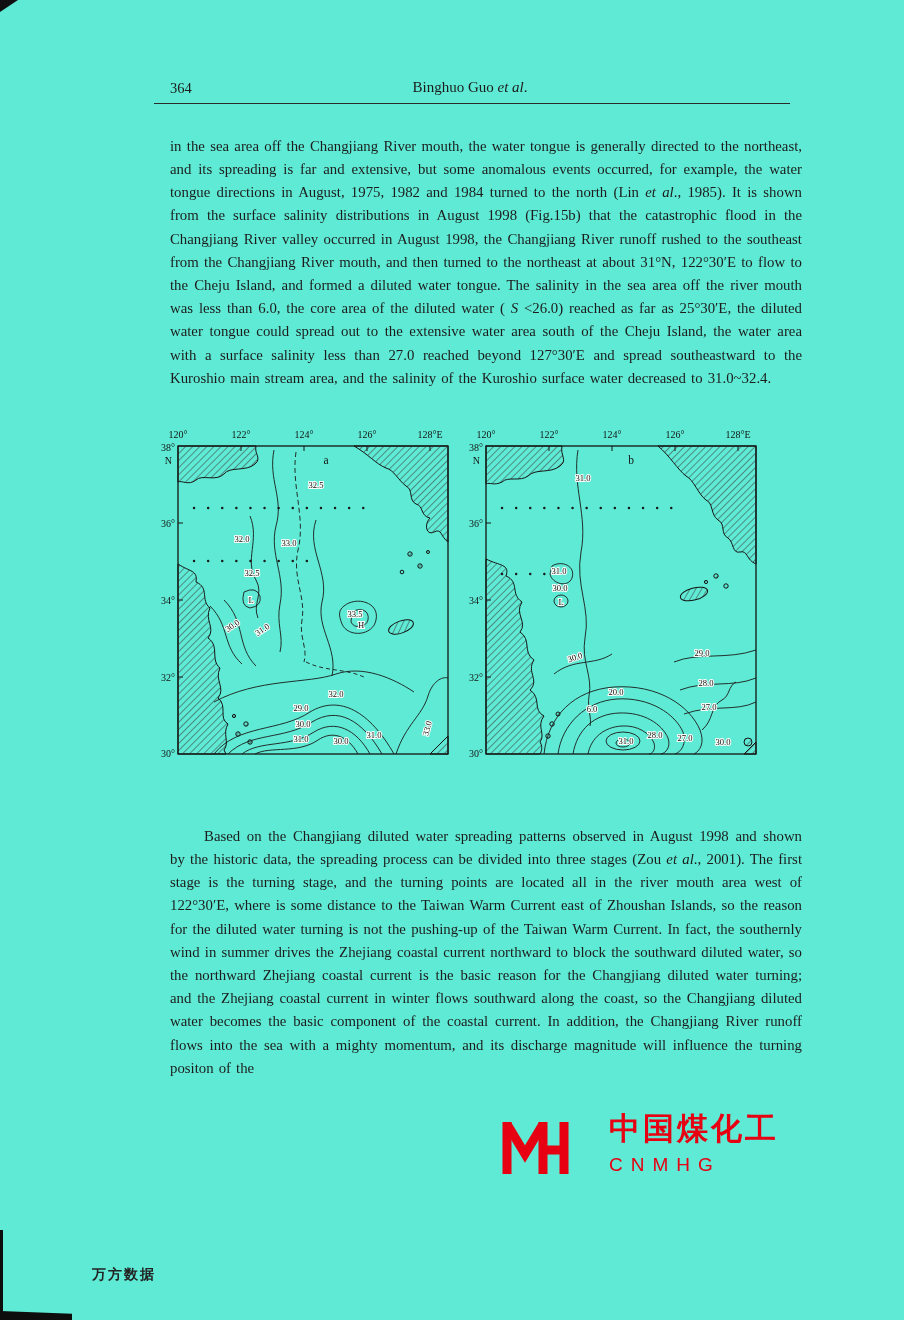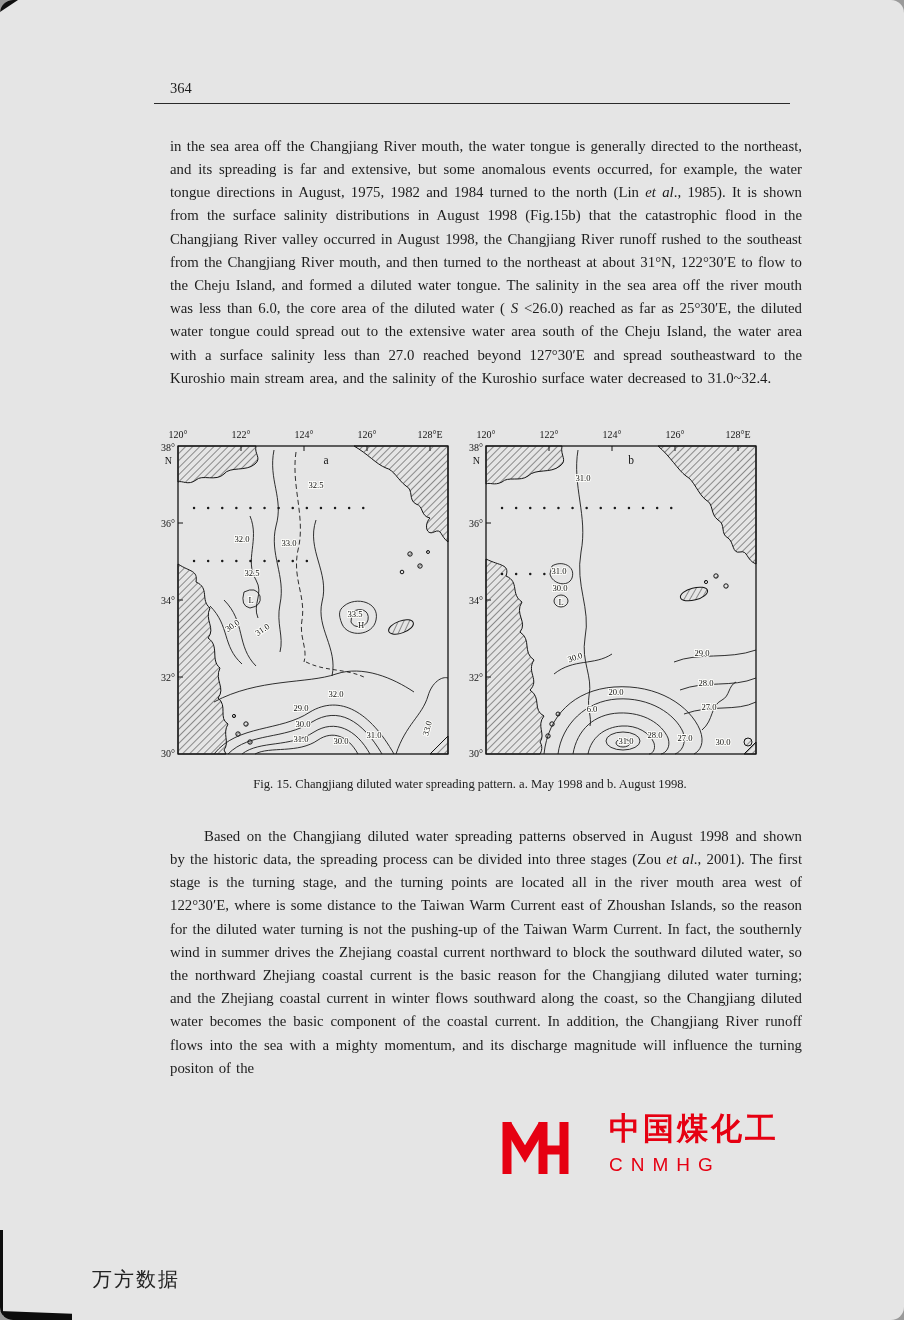--- a/index.html
+++ b/index.html
@@ -1,50 +1,51 @@
 <!DOCTYPE html>
 <html><head>
 <meta charset="utf-8">
 <title>Scanned paper page</title>
 <style>
   html,body{margin:0;padding:0;background:#9a9a9a;}
-  .page{position:relative;width:904px;height:1320px;margin:0 auto;background:#e5e5e5;
-        font-family:"Liberation Serif",serif;color:#1c1c1c;overflow:hidden;border-radius:13px;}
+  .page{position:relative;width:904px;height:1320px;margin:0 auto;background:#5eead4;
+        font-family:"Liberation Serif",serif;color:#1c1c1c;overflow:hidden;}
   .abs{position:absolute;}
   .para{width:632px;font-size:14.8px;line-height:23.2px;text-align:justify;word-spacing:1.4px;margin-left:16px;}
   #p1{left:154px;top:120px;}
   #p2{left:154px;top:810px;text-indent:2.3em;}
   #pageno{left:170px;top:80px;font-size:14.5px;}
   #runhead{left:154px;top:79px;width:632px;text-align:center;font-size:15px;}
   #headrule{left:154px;top:103px;width:636px;height:1.4px;background:#2a2a2a;}
   #figcaption{left:154px;top:777px;width:632px;text-align:center;font-size:12.6px;color:#222;}
   svg text{font-family:"Liberation Serif",serif;fill:#141414;}
   .tick{font-size:10px;}
   .clabel{font-size:8.6px;paint-order:stroke;stroke:#fdfdfa;stroke-width:2px;fill:#101010;}
   .panel{font-size:11.5px;}
   #logo{left:500px;top:1112px;display:flex;align-items:flex-start;gap:23px;}
   #logo .txt{margin-left:14px;display:flex;flex-direction:column;}
   #brand-cn{font-size:31px;font-weight:bold;color:#e60012;letter-spacing:3px;line-height:1.1;
             font-family:"Liberation Sans",sans-serif;}
   #brand-en{font-size:19px;color:#e60012;letter-spacing:8px;margin-top:8px;
             font-family:Liberation Sans, sans-serif;}
-  #watermark{left:92px;top:1266px;font-size:20px;color:#222;letter-spacing:2px;
-             font-family:"Liberation Sans",sans-serif;}
+  #watermark{left:92px;top:1266px;font-size:14px;color:#222;letter-spacing:2px;
+             font-family:"Liberation Sans",sans-serif;font-weight:bold;}
   .artifact{background:#0d0d0d;}
   #art-tl{left:0;top:0;width:0;height:0;background:none;
           border-top:12px solid #101010;border-right:18px solid transparent;}
   #art-bl{left:0;top:1306px;width:72px;height:14px;clip-path:polygon(0 35%,100% 55%,100% 100%,0 100%);}
   #art-l{left:0;top:1230px;width:3px;height:90px;}
 </style>
 </head>
 <body>
 
 <div class="page">
 
   <div class="abs" id="pageno">364</div>
+  <div class="abs" id="runhead"><span>Binghuo Guo </span><i>et al</i><span>.</span></div>
   <div class="abs" id="headrule"></div>
 
   <p class="abs para" id="p1"><span>in the sea area off the Changjiang River mouth, the water tongue is generally directed to the northeast, and its spreading is far and extensive, but some anomalous events occurred, for example, the water tongue directions in August, 1975, 1982 and 1984 turned to the north (Lin </span><i>et al</i><span>., 1985). It is shown from the surface salinity distributions in August 1998 (Fig.15b) that the catastrophic flood in the Changjiang River valley occurred in August 1998, the Changjiang River runoff rushed to the southeast from the Changjiang River mouth, and then turned to the northeast at about 31°N, 122°30′E to flow to the Cheju Island, and formed a diluted water tongue. The salinity in the sea area off the river mouth was less than 6.0, the core area of the diluted water ( </span><i>S</i><span> &lt;26.0) reached as far as 25°30′E, the diluted water tongue could spread out to the extensive water area south of the Cheju Island, the water area with a surface salinity less than 27.0 reached beyond 127°30′E and spread southeastward to the Kuroshio main stream area, and the salinity of the Kuroshio surface water decreased to 31.0~32.4.</span></p>
 
   <svg class="abs" style="left:158px;top:424px" width="300" height="340" viewBox="0 0 300 340">
     <defs>
       <pattern id="hatchA" patternUnits="userSpaceOnUse" width="5" height="5" patternTransform="rotate(45)">
         <line x1="0" y1="0" x2="0" y2="5" stroke="#3c3c3c" stroke-width="1.1"></line>
       </pattern>
     </defs>
@@ -208,21 +209,20 @@
       <text class="clabel" x="150" y="271" text-anchor="middle">20.0</text>
       <text class="clabel" x="126" y="288" text-anchor="middle">6.0</text>
       <text class="clabel" x="160" y="320" text-anchor="middle">31.0</text>
       <text class="clabel" x="189" y="314" text-anchor="middle">28.0</text>
       <text class="clabel" x="219" y="317" text-anchor="middle">27.0</text>
       <text class="clabel" x="257" y="321" text-anchor="middle">30.0</text>
       <text class="panel" x="165" y="40" text-anchor="middle">b</text>
     </g>
   </svg>
 
-  <div class="abs" id="figcaption">Fig. 15.  Changjiang diluted water spreading pattern.  a. May 1998 and b. August 1998.</div>
 
   <p class="abs para" id="p2"><span>Based on the Changjiang diluted water spreading patterns observed in August 1998 and shown by the historic data, the spreading process can be divided into three stages (Zou </span><i>et al</i><span>., 2001). The first stage is the turning stage, and the turning points are located all in the river mouth area west of 122°30′E, where is some distance to the Taiwan Warm Current east of Zhoushan Islands, so the reason for the diluted water turning is not the pushing-up of the Taiwan Warm Current. In fact, the southernly wind in summer drives the Zhejiang coastal current northward to block the southward diluted water, so the northward Zhejiang coastal current is the basic reason for the Changjiang diluted water turning; and the Zhejiang coastal current in winter flows southward along the coast, so the Changjiang diluted water becomes the basic component of the coastal current. In addition, the Changjiang River runoff flows into the sea with a mighty momentum, and its discharge magnitude will influence the turning positon of the</span></p>
 
   <div class="abs" id="logo">
     <svg width="72" height="66" viewBox="0 0 72 66">
       <g stroke="#e60012" stroke-width="9" fill="none">
         <path d="M7,62 L7,10"></path>
         <path d="M7,12 L25,42 L43,12"></path>
         <path d="M43,10 L43,62"></path>
         <path d="M64,10 L64,62"></path>

